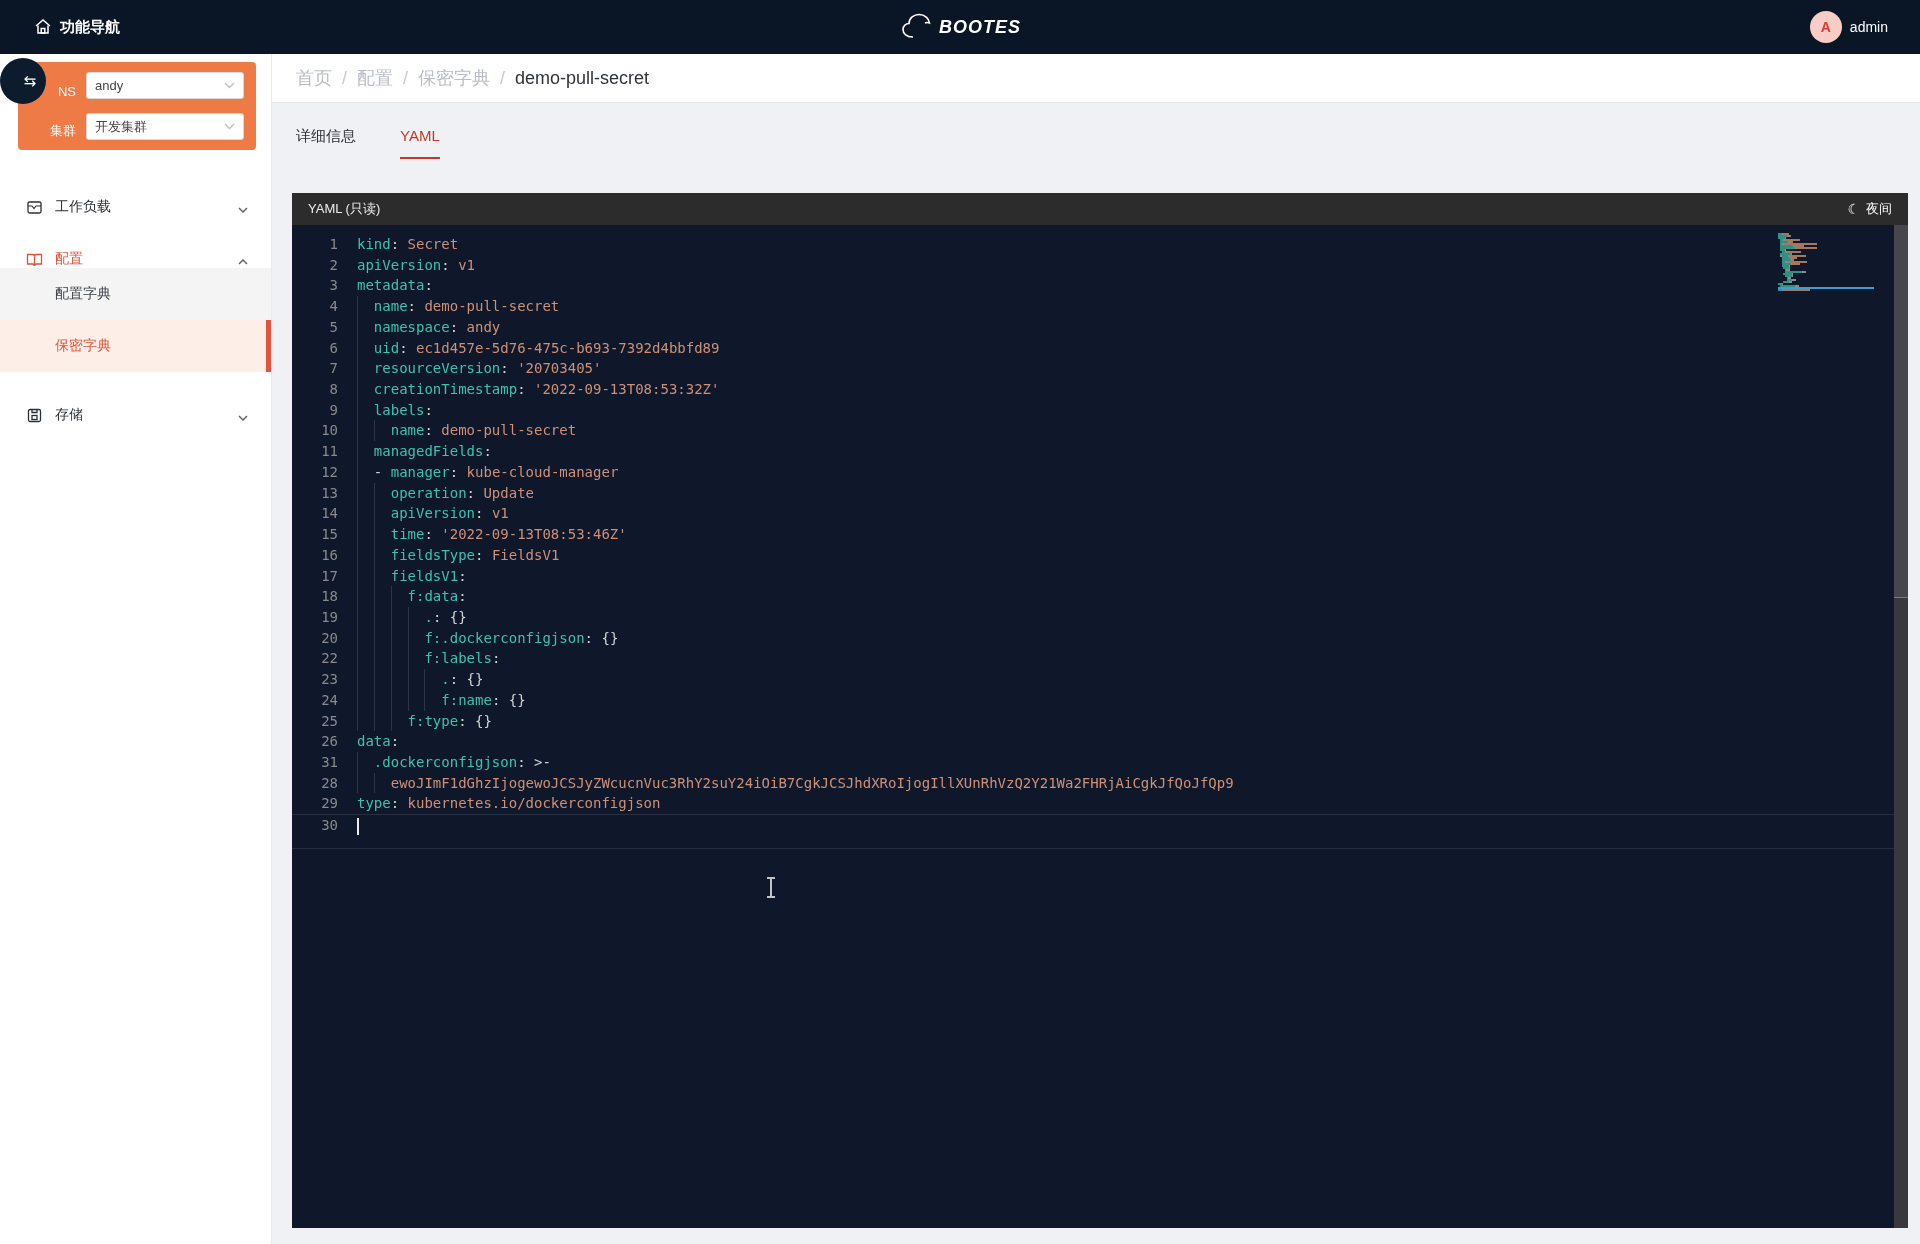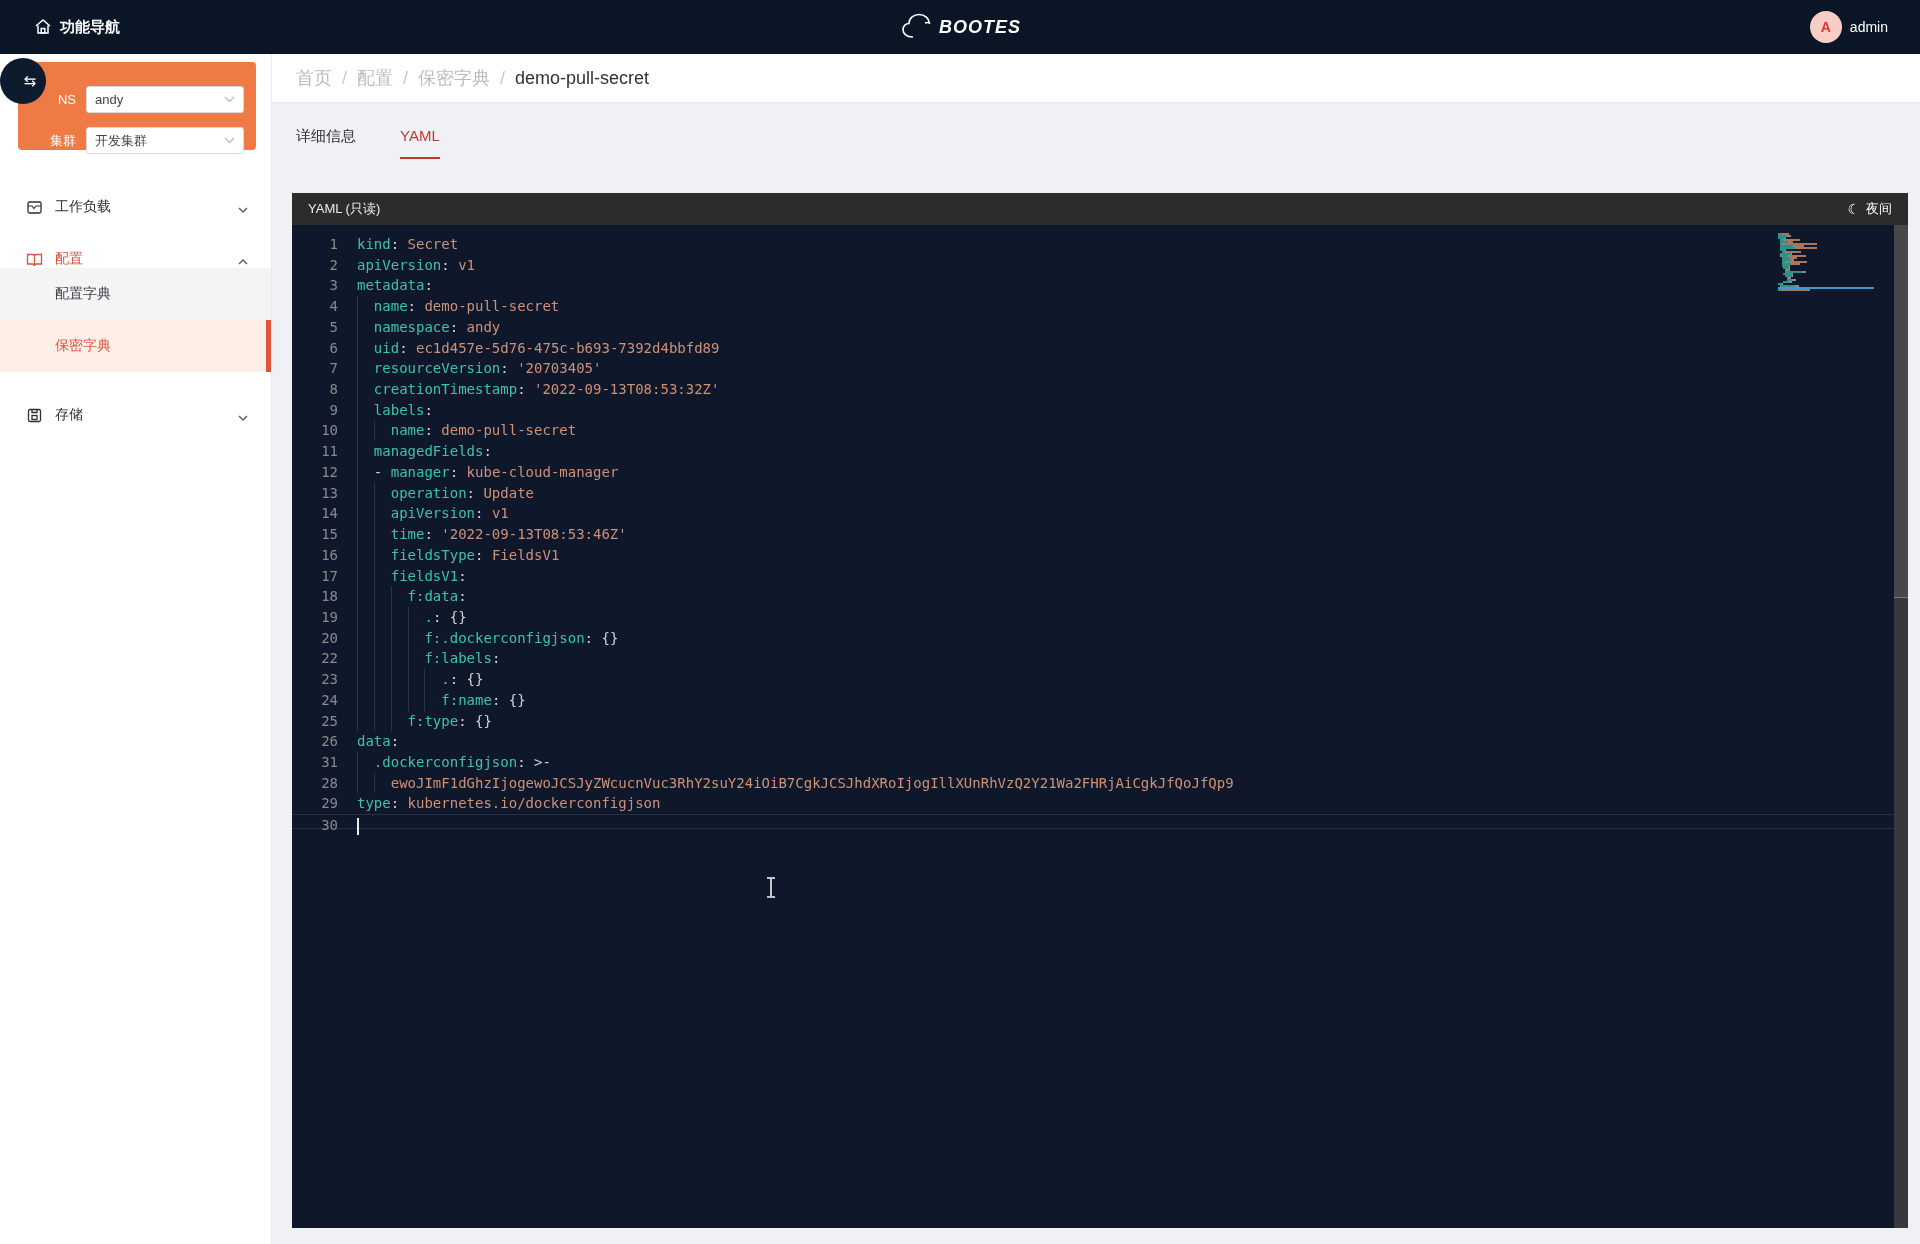--- a/index.html
+++ b/index.html
@@ -21,21 +21,21 @@
     display:flex; align-items:center; justify-content:center; }
   .user-name { font-size:14px; color:#fff; }
 
   
   .sidebar { position:absolute; top:54px; left:0; width:272px; bottom:0;
     background:#fff; border-right:1px solid #e8eaed; z-index:10; }
 
   .ns-panel { position:absolute; top:8px; left:18px; width:238px; height:88px;
     background:#ee7a45; border-radius:4px; padding:10px 12px 10px 0;
     display:flex; flex-direction:column; justify-content:space-between; z-index:12; }
-  .ns-row { display:flex; align-items:center;margin-top:14px; }
+  .ns-row { display:flex; align-items:flex-end; }
   .ns-label { width:68px; text-align:right; padding-right:10px; color:#fff;
     font-size:13px; flex:none; }
   .select-box { flex:1; height:27px; background:#fff; border:1px solid #d9d9d9;
     border-radius:3px; display:flex; align-items:center; padding:0 8px;
     font-size:13px; color:#444; cursor:pointer; }
   .select-box .sel-val { flex:1; }
   .sel-chev { color:#bfbfbf; flex:none; }
 
   .side-toggle { position:absolute; top:-4px; left:-18px; width:46px; height:46px;
     border-radius:50%; background:#0d1b2e; color:#fff; z-index:13;
@@ -76,21 +76,21 @@
   .editor-title { flex:1; }
   .night-toggle { display:flex; align-items:center; gap:6px; color:#fff;
     font-size:13px; cursor:pointer; }
   .moon { font-size:14px; }
 
   .code-area { position:absolute; top:32px; left:0; right:14px; bottom:0;
     overflow:hidden; padding-top:9px;
     font-family:"DejaVu Sans Mono", monospace; font-size:14px; }
   .code-line { display:flex; height:20.72px; line-height:20.72px; }
   .code-line.current { border-top:1px solid rgba(255,255,255,0.10);
-    border-bottom:1px solid rgba(255,255,255,0.10); height:15px; }
+    border-bottom:1px solid rgba(255,255,255,0.10); height:35px; }
   .ln { width:46px; text-align:right; color:#8a8a8a; flex:none;
     margin-right:19px; user-select:none; }
   .code { position:relative; white-space:pre; flex:1; color:#d4d4d4; }
   .guide { position:absolute; top:0; bottom:0; width:1px;
     border-left:1px solid rgba(255,255,255,0.13); }
   .tk-k { color:#3dc2b0; }
   .tk-s { color:#ce9178; }
   .tk-p { color:#d4d4d4; }
   .caret { display:inline-block; width:2px; height:17px; background:#eaeaea;
     vertical-align:middle; }

